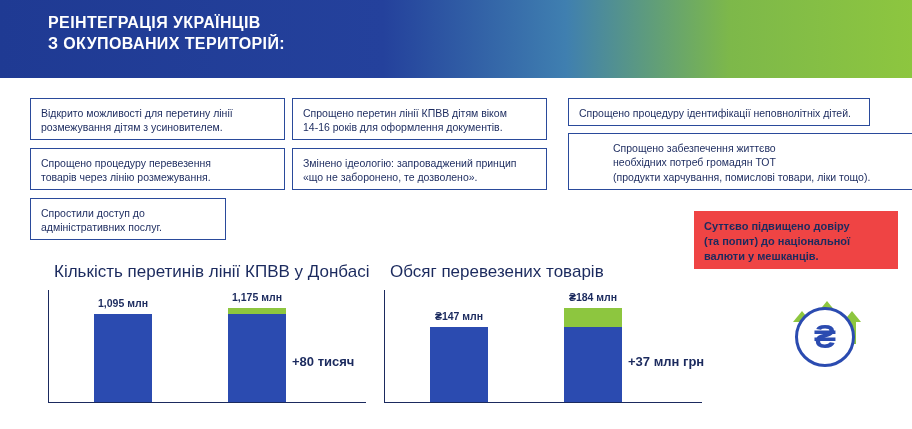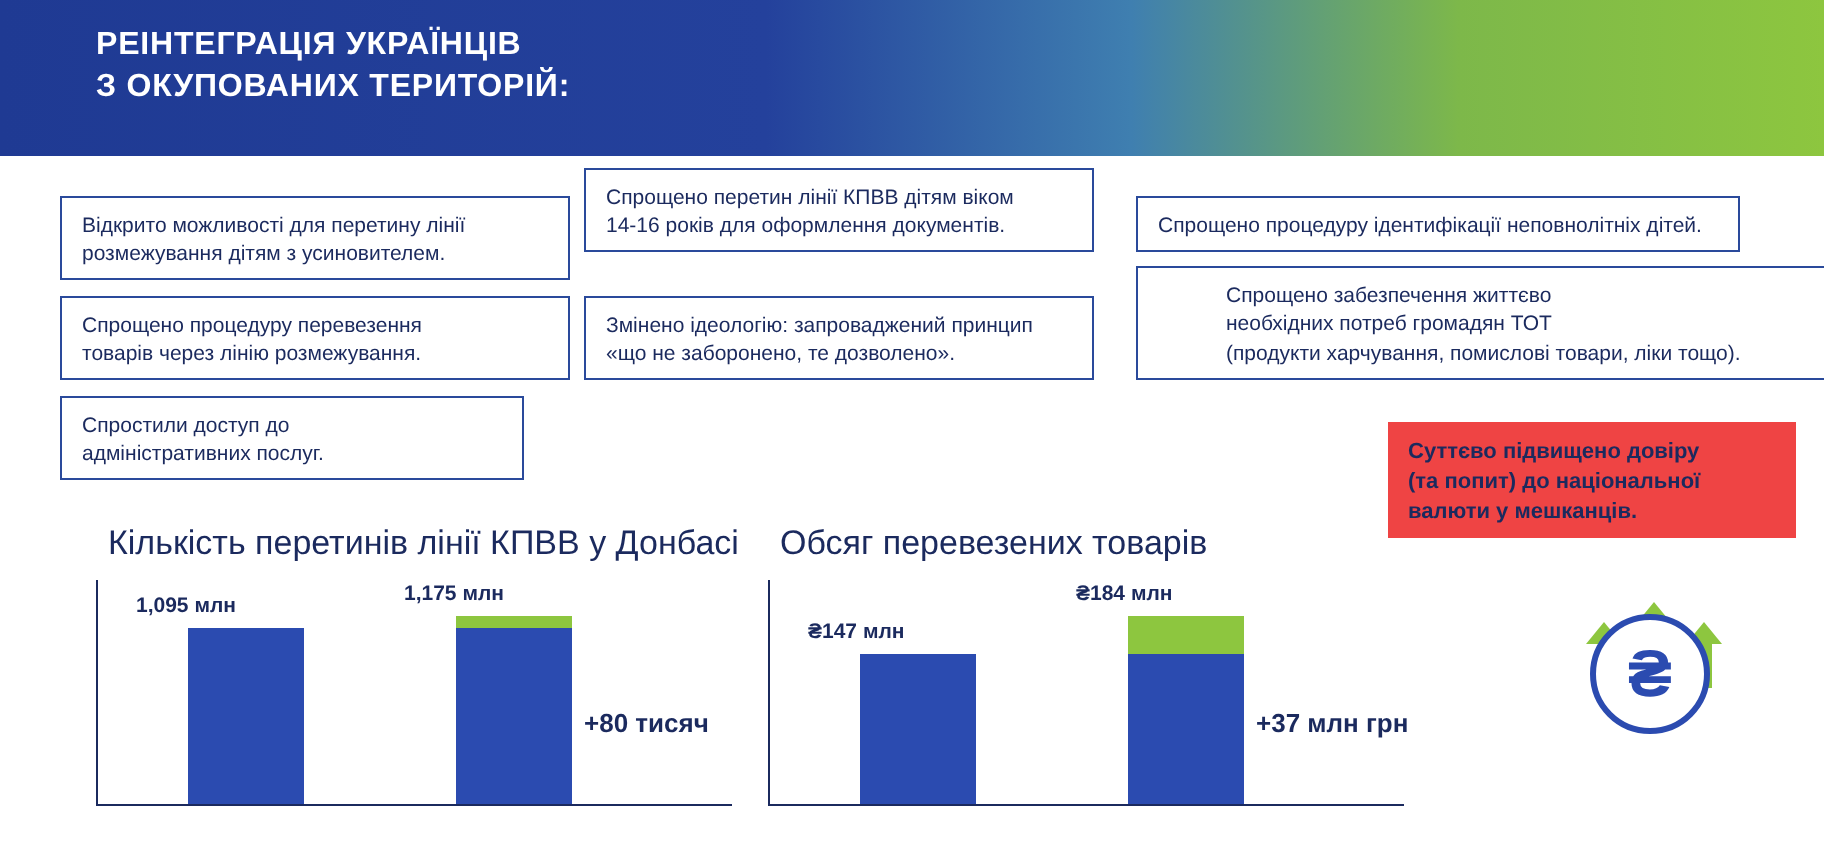--- a/index.html
+++ b/index.html
@@ -45,22 +45,22 @@
     padding: 7px 9px 7px 10px;
     font-size: 10.5px;
     line-height: 1.38;
     color: #1b2a5e;
     background: #ffffff;
     white-space: pre-line;
   }
 
   #box-1 { left: 30px;  top: 98px;  width: 255px; height: 42px; }
   #box-2 { left: 30px;  top: 148px; width: 255px; height: 42px; }
-  #box-3 { left: 30px;  top: 198px; width: 232px; height: 42px; }
-  #box-4 { left: 292px; top: 84px;  width: 255px; height: 42px; }
+  #box-3 { left: 30px;  top: 198px; width: 196px; height: 42px; }
+  #box-4 { left: 292px; top: 98px;  width: 255px; height: 42px; }
   #box-5 { left: 292px; top: 148px; width: 255px; height: 42px; }
   #box-6 { left: 568px; top: 98px;  width: 302px; height: 28px; }
   #box-7 { left: 568px; top: 133px; width: 362px; height: 57px; padding-left: 44px; }
 
   
   .callout {
     position: absolute;
     left: 694px;
     top: 211px;
     width: 204px;
@@ -130,20 +130,21 @@
     background: #2b4bb0;
   }
   .bar-top {
     position: absolute;
     width: 58px;
     background: #8dc63f;
   }
   .bar-value {
     position: absolute;
     width: 110px;
+    text-align: center;
     font-size: 10.5px;
     font-weight: bold;
     color: #1b2a5e;
     white-space: nowrap;
   }
   .delta {
     position: absolute;
     font-size: 13px;
     font-weight: bold;
     color: #1b2a5e;

